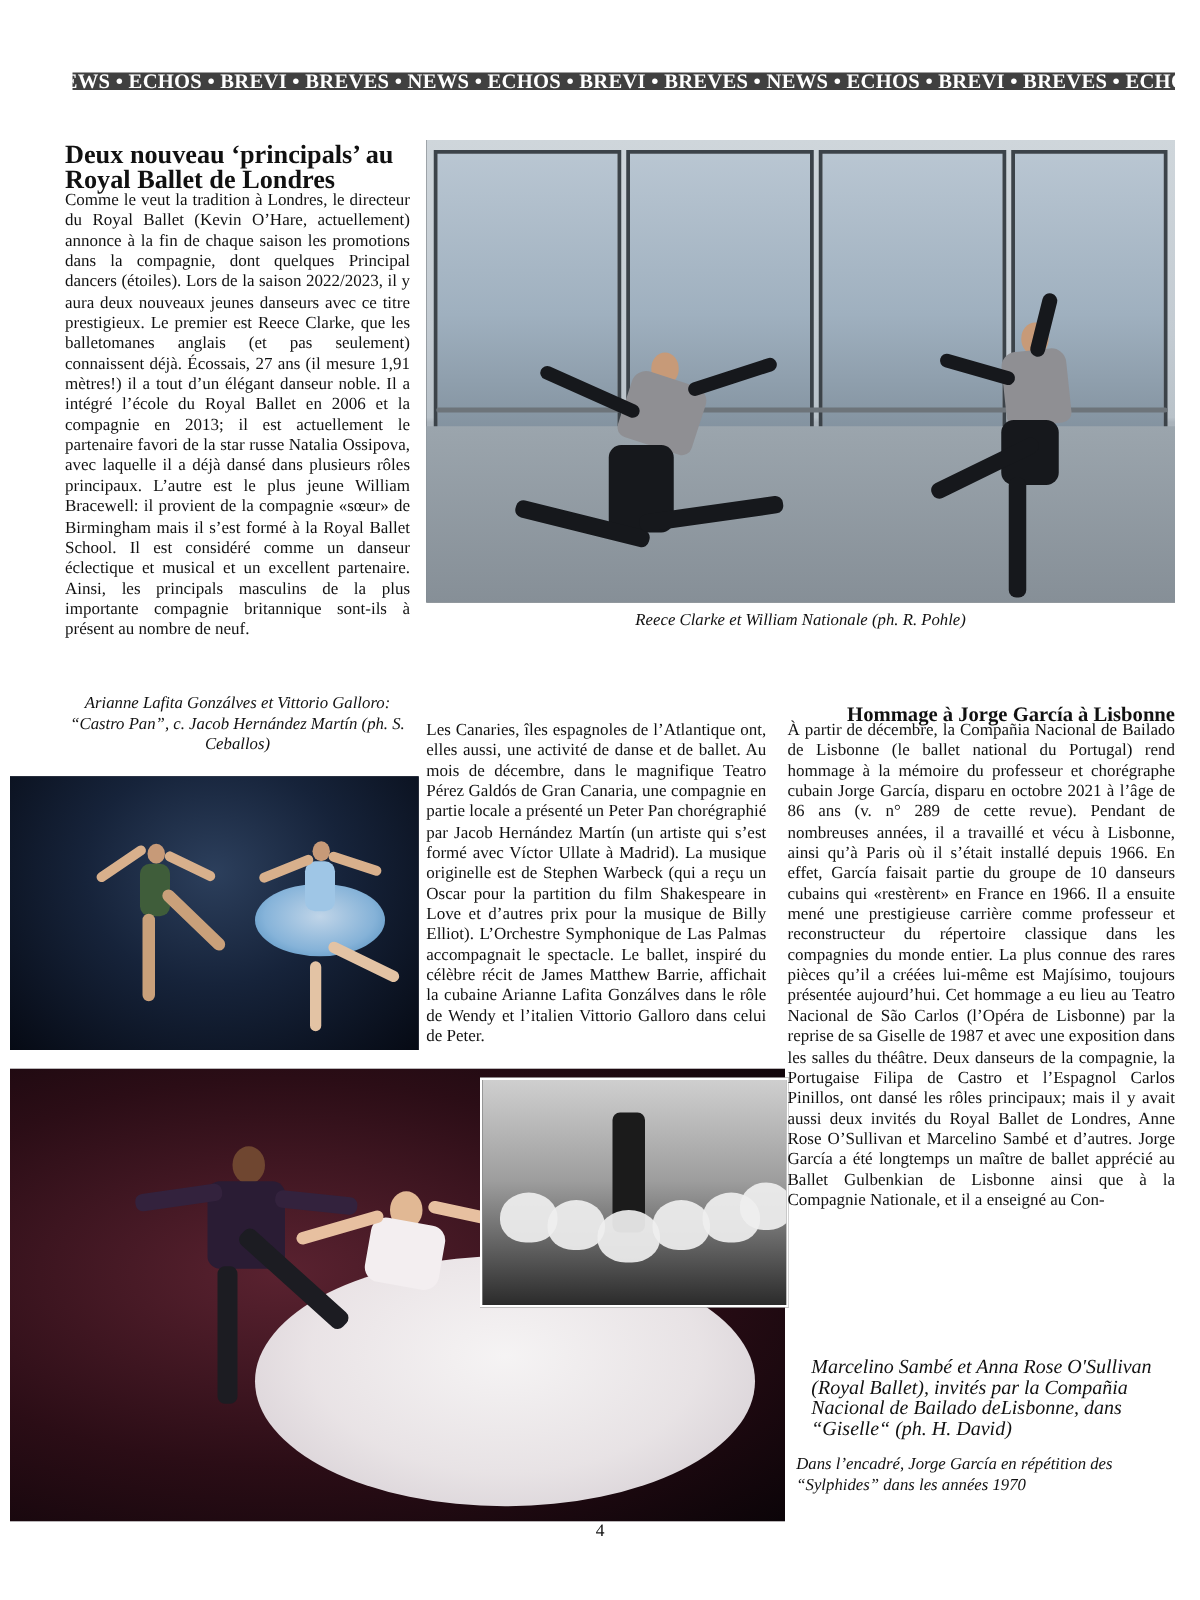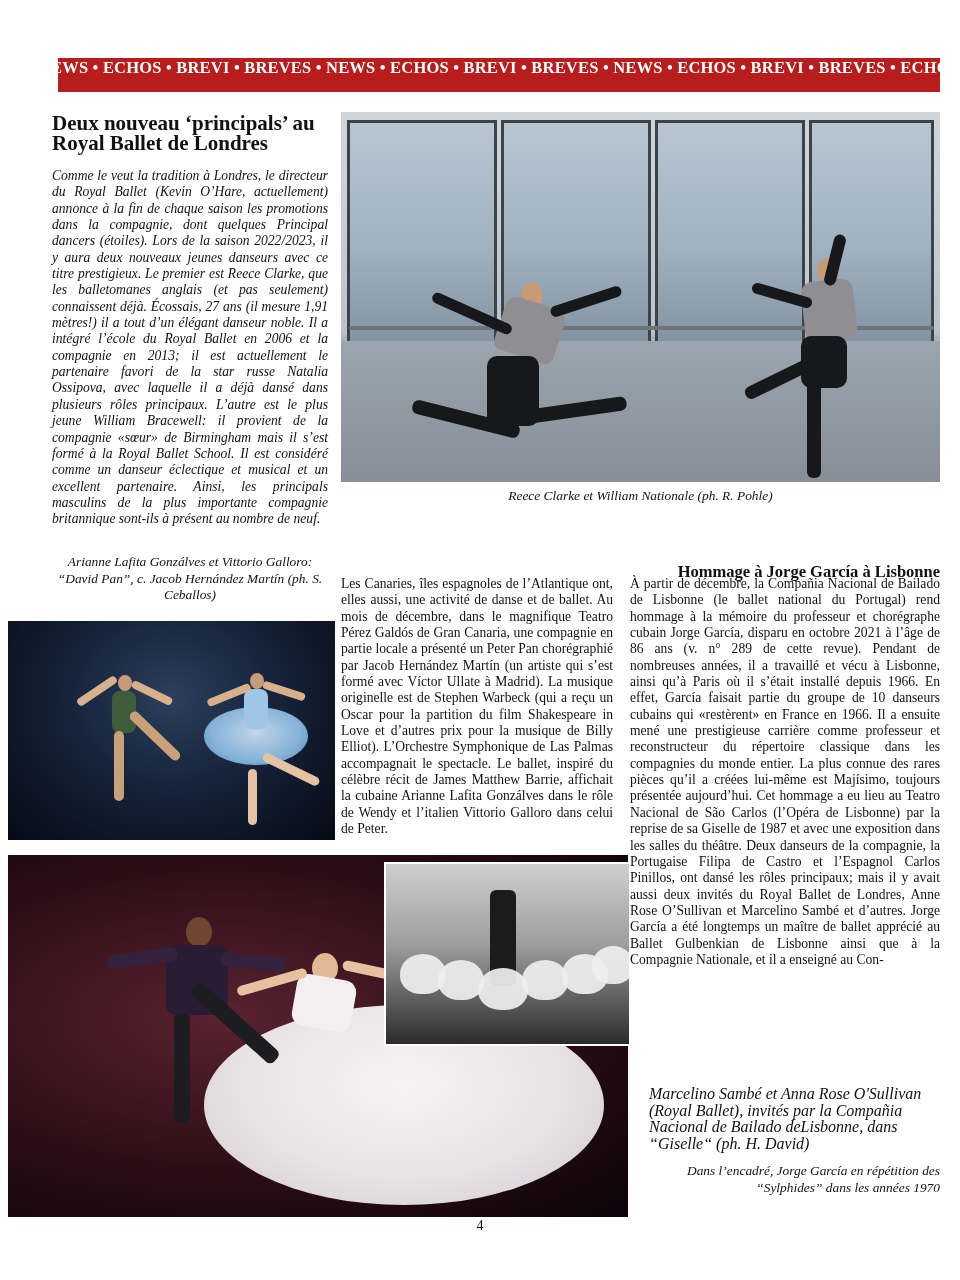--- a/index.html
+++ b/index.html
@@ -21,24 +21,25 @@
     width: 960px;
     height: 1280px;
   }
 
   
   .masthead {
     position: absolute;
     left: 58px;
     top: 58px;
     width: 882px;
-    height: 34px;
-    background: #b91c1c;
+    height: 14px;
+    background: #404040;
     color: #ffffff;
     display: flex;
+    align-items: center;
     justify-content: center;
     letter-spacing: 0.2px;
   }
   .masthead-text {
     font-family: "Liberation Serif", serif;
     font-weight: bold;
     font-size: 16.5px;
     white-space: nowrap;
   }
 
@@ -49,28 +50,27 @@
     top: 113px;
     width: 276px;
     font-weight: bold;
     font-size: 21px;
     line-height: 20px;
     color: #111;
   }
   .col1-body {
     position: absolute;
     left: 52px;
-    top: 168px;
+    top: 152px;
     width: 276px;
     font-size: 13.6px;
     line-height: 16.35px;
     text-align: justify;
     text-justify: inter-word;
     hyphens: manual;
-    font-style: italic;
   }
 
   
   .photo-top {
     position: absolute;
     left: 341px;
     top: 112px;
     width: 599px;
     height: 370px;
     overflow: hidden;
@@ -181,21 +181,20 @@
     line-height: 16.6px;
   }
   .cap-r2 {
     position: absolute;
     left: 637px;
     top: 1163px;
     width: 303px;
     font-style: italic;
     font-size: 13.4px;
     line-height: 16.6px;
-    text-align: right;
   }
 
   .folio {
     position: absolute;
     left: 0;
     top: 1218px;
     width: 960px;
     text-align: center;
     font-size: 14px;
     color: #111;
@@ -317,21 +316,21 @@
       <div class="limb" style="left:108px; top:2px; width:12px; height:52px; transform:rotate(14deg);"></div>
       <div class="limb" style="left:30px; top:58px; width:62px; height:11px; transform:rotate(16deg);"></div>
       <div class="limb" style="left:80px; top:104px; width:46px; height:52px; border-radius:10px;"></div>
       <div class="limb" style="left:86px; top:150px; width:14px; height:96px;"></div>
       <div class="limb" style="left:20px; top:136px; width:94px; height:13px; transform:rotate(-26deg);"></div>
     </div>
   </div>
 
   <div class="cap-top">Reece Clarke et William Nationale (ph. R. Pohle)</div>
 
-  <div class="cap-left-top">Arianne Lafita Gonzálves et Vittorio Galloro: “David Pan”, c.  Jacob Hernández Martín (ph. S. Ceballos)</div>
+  <div class="cap-left-top">Arianne Lafita Gonzálves et Vittorio Galloro: “Castro Pan”, c.  Jacob Hernández Martín (ph. S. Ceballos)</div>
 
   <div class="photo-left1">
     <div class="ph stage-dark"></div>
     <div class="blue-tutu" style="left:196px; top:86px; width:104px; height:58px;"></div>
     <div class="dancer" style="left:196px; top:48px; width:110px; height:150px;">
       <div class="head" style="left:46px; top:4px; width:14px; height:16px;"></div>
       <div class="limb" style="left:40px; top:20px; width:24px; height:40px; background:#9fc6e6; border-radius:8px;"></div>
       <div class="limb" style="left:2px; top:22px; width:46px; height:8px; background:#d8b08c; transform:rotate(-22deg);"></div>
       <div class="limb" style="left:58px; top:18px; width:44px; height:8px; background:#d8b08c; transform:rotate(18deg);"></div>
       <div class="limb" style="left:44px; top:100px; width:9px; height:56px; background:#e3c3a4;"></div>

